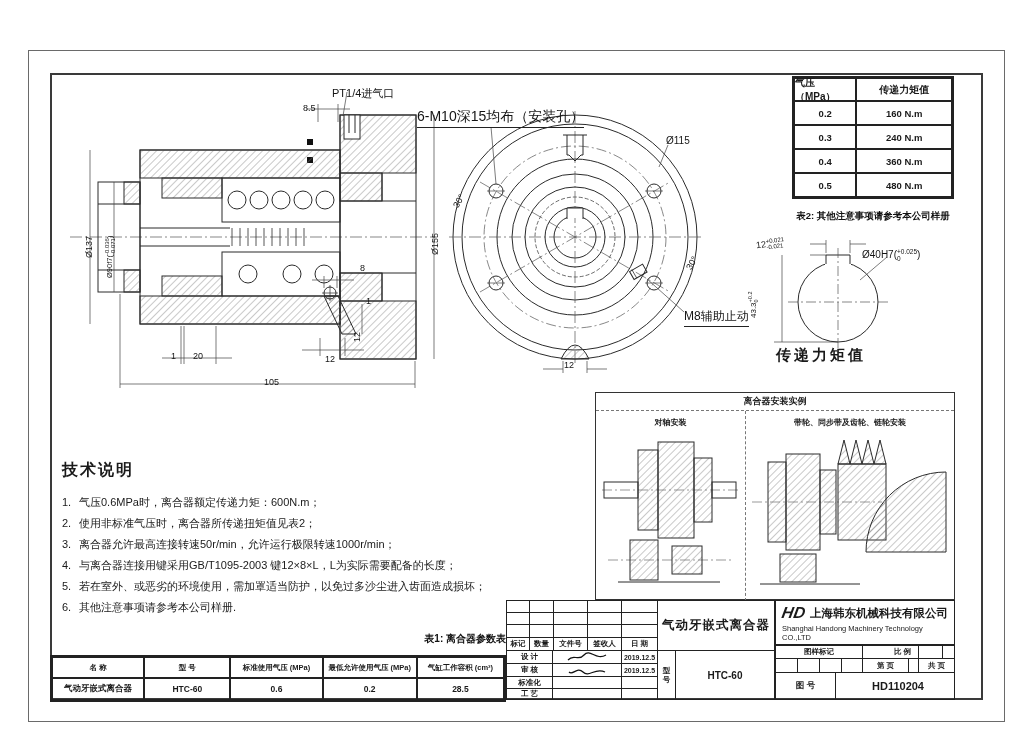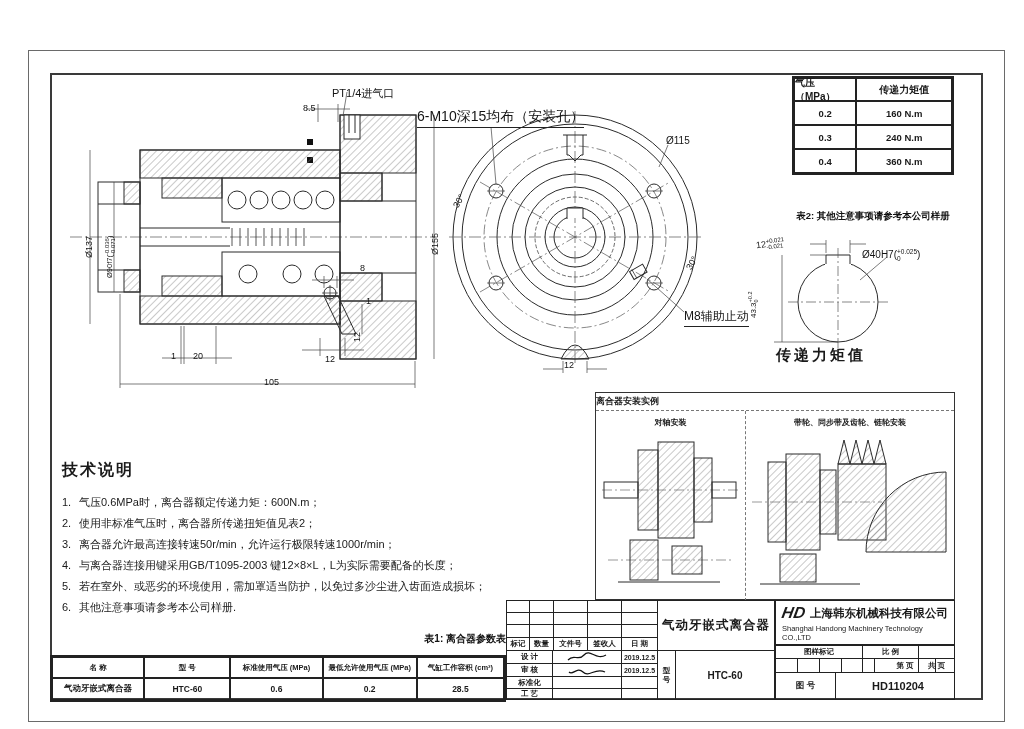--- a/index.html
+++ b/index.html
@@ -23,21 +23,21 @@
   .t2 .dt{height:24px;font-size:9.5px;}
   
   .t1{position:absolute;left:50px;top:655px;width:456px;border:2px solid #222;box-sizing:border-box;}
   .t1 .row{display:flex;}
   .t1 .c{box-sizing:border-box;border:1px solid #222;display:flex;align-items:center;justify-content:center;font-weight:bold;text-align:center;}
   .t1 .hd{height:21px;font-size:7.5px;}
   .t1 .dt{height:22px;font-size:8.5px;}
   .w1{width:93px;}.w2{width:87px;}.w3{width:93px;}.w4{width:95px;}.w5{width:88px;}
   
   .inst{position:absolute;left:595px;top:392px;width:360px;height:208px;border:1px solid #333;box-sizing:border-box;}
-  .inst .hdr{height:17px;display:flex;align-items:center;justify-content:flex-start;font-weight:bold;font-size:9px;border-bottom:1px dashed #777;}
+  .inst .hdr{height:17px;display:flex;align-items:center;justify-content:center;font-weight:bold;font-size:9px;border-bottom:1px dashed #777;}
   .inst .cols{display:flex;height:190px;}
   .inst .colL{width:150px;border-right:1px dashed #777;box-sizing:border-box;}
   .inst .colR{width:208px;}
   .inst .ccap{text-align:center;font-weight:bold;font-size:8px;margin-top:6px;}
   
   .notes-title{position:absolute;left:62px;top:460px;font-size:16px;font-weight:bold;letter-spacing:2px;}
   .notes{position:absolute;left:62px;top:492px;width:430px;font-size:11px;}
   .notes .it{display:flex;line-height:21px;}
   .notes .n{width:17px;flex:none;}
   
@@ -255,20 +255,28 @@
         </div>
     </div>
     <div class="row">
       <div class="c c1 dt">
           <span>0.4</span>
         </div>
         <div class="c c2 dt">
           <span>360 N.m</span>
         </div>
     </div>
+    <div class="row">
+      <div class="c c1 dt">
+          <span>0.5</span>
+        </div>
+        <div class="c c2 dt">
+          <span>480 N.m</span>
+        </div>
+    </div>
   </div>
   <div class="cap" style="left:763px;top:210px;width:220px;text-align:center;font-size:9.5px;"><span>表2: 其他注意事项请参考本公司样册</span></div>
 
   <svg class="abs" style="left:752px;top:232px" width="230" height="126" viewBox="0 0 230 126" stroke="#2b2b2b" stroke-width="1" fill="none">
     <circle cx="86" cy="70" r="40"></circle>
     <rect x="73" y="25" width="26" height="9" fill="#fff" stroke="none"></rect>
     <path d="M74,32 L74,23 L98,23 L98,32"></path>
     <g stroke-dasharray="10 3 2 3" stroke-width="0.7" stroke="#555">
       <line x1="36" y1="70" x2="136" y2="70"></line>
       <line x1="86" y1="16" x2="86" y2="122"></line>
@@ -483,29 +491,29 @@
       <div class="cn">
           <span class="logo">HD</span>
           <span>上海韩东机械科技有限公司</span>
         </div>
       <div class="en"><span>Shanghai Handong Machinery Technology</span><br><span>CO.,LTD</span></div>
     </div>
 
     <div class="cell bold" style="left:269px;top:45px;width:88px;height:14px;">
         <span>图样标记</span>
       </div>
-    <div class="cell bold" style="left:356px;top:45px;width:57px;height:14px;">
+    <div class="cell bold" style="left:356px;top:45px;width:81px;height:14px;">
         <span>比  例</span>
       </div>
     <div class="cell" style="left:412px;top:45px;width:37px;height:14px;"></div>
     <div class="cell" style="left:269px;top:58px;width:23px;height:15px;"></div>
     <div class="cell" style="left:291px;top:58px;width:23px;height:15px;"></div>
     <div class="cell" style="left:313px;top:58px;width:23px;height:15px;"></div>
     <div class="cell" style="left:335px;top:58px;width:22px;height:15px;"></div>
-    <div class="cell bold" style="left:368px;top:58px;width:62px;height:15px;align-items:center;">
+    <div class="cell bold" style="left:356px;top:58px;width:47px;height:15px;align-items:center;">
         <span>第    页</span>
       </div>
     <div class="cell bold" style="left:412px;top:58px;width:37px;height:15px;">
         <span>共    页</span>
       </div>
 
     <div class="cell bold" style="left:269px;top:72px;width:61px;height:28px;font-size:8.5px;">
         <span>图  号</span>
       </div>
     <div class="cell bold" style="left:329px;top:72px;width:120px;height:28px;font-size:11px;padding-left:6px;">

